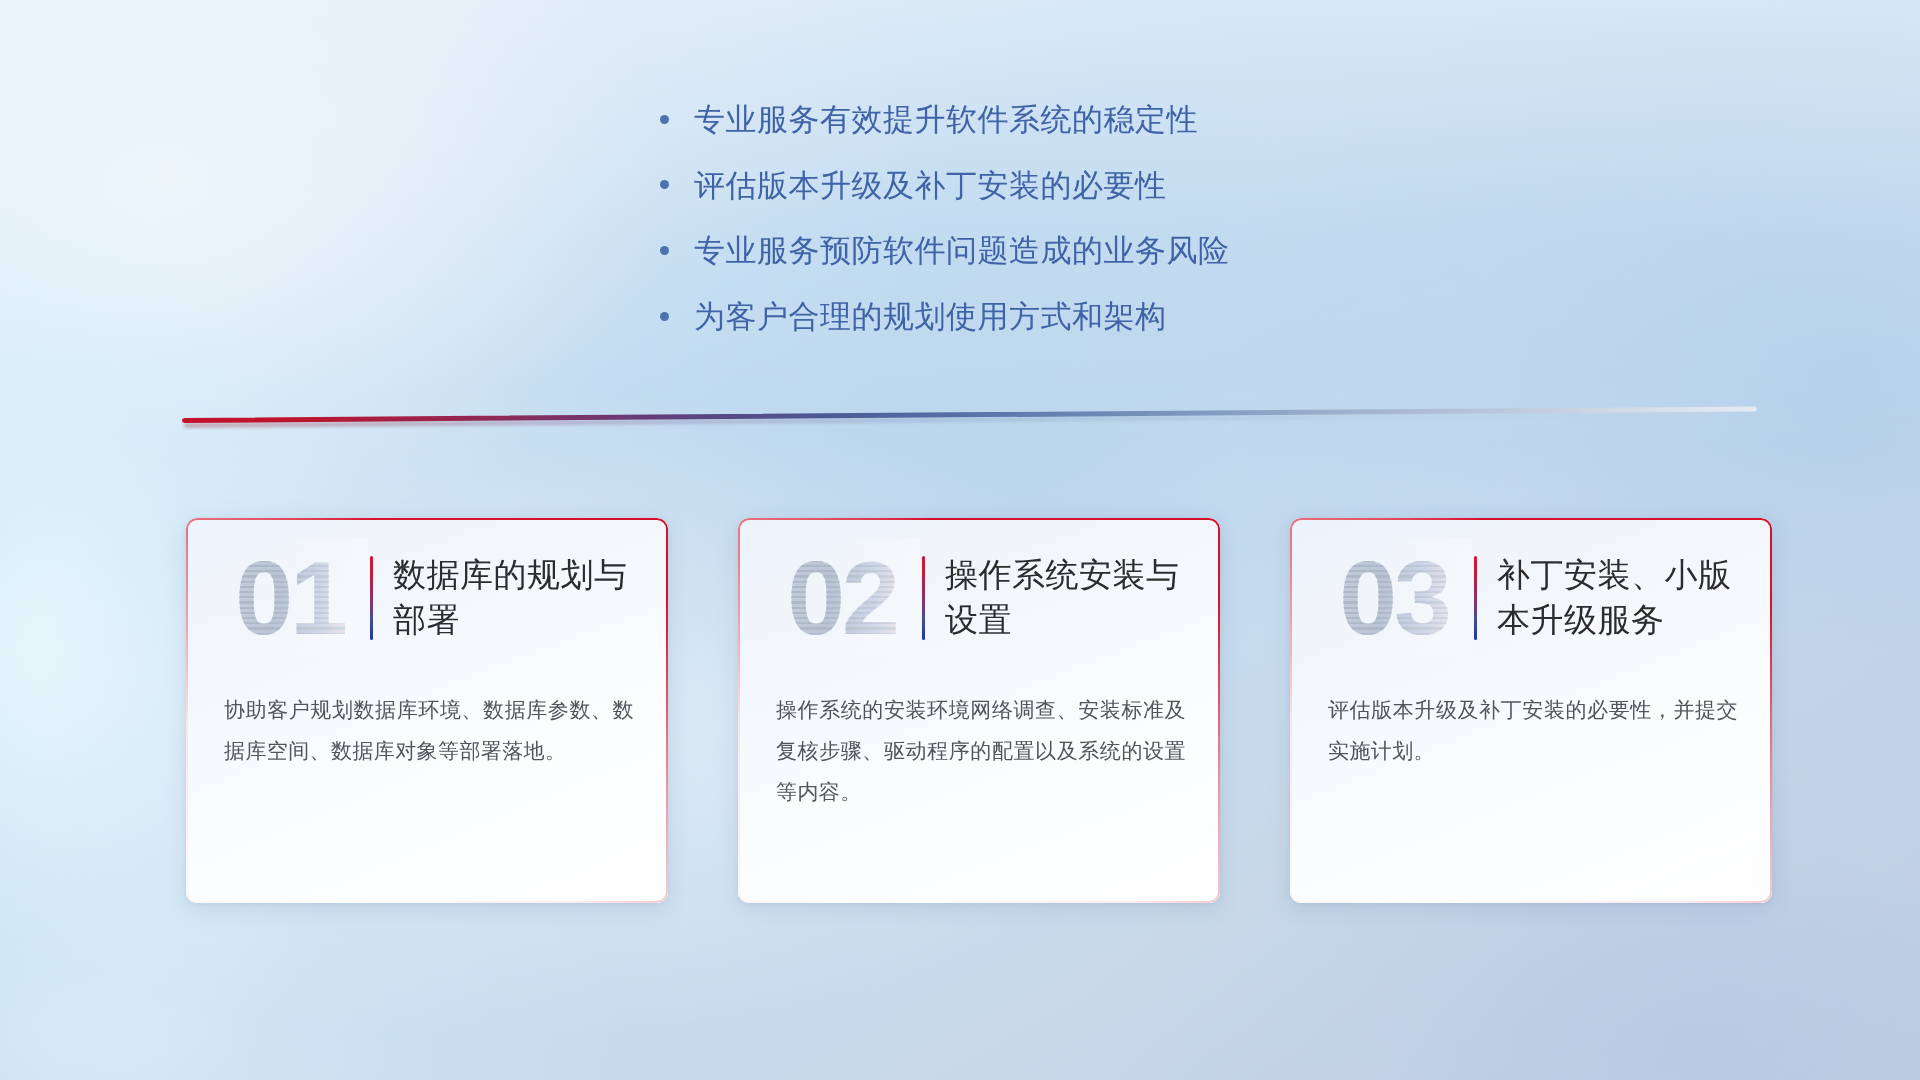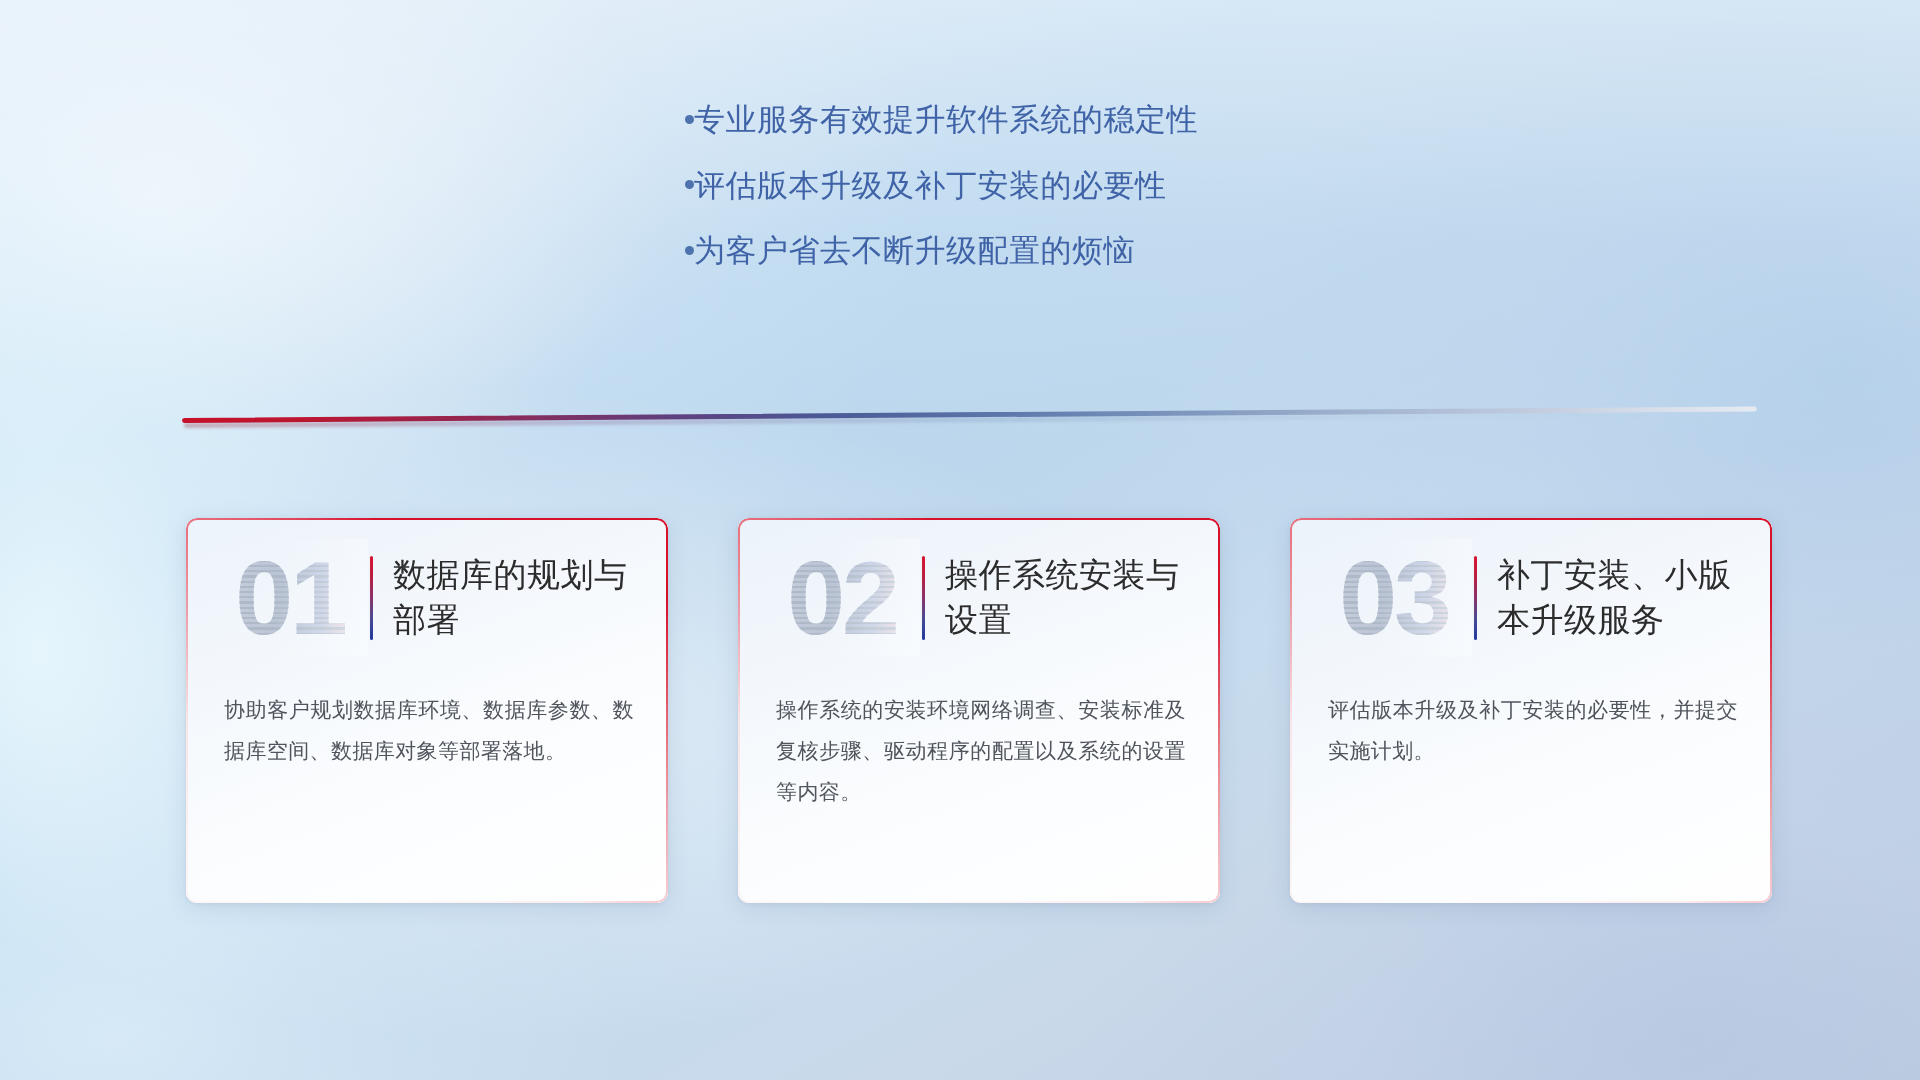--- a/index.html
+++ b/index.html
@@ -96,21 +96,20 @@
   #bullets {
     position: absolute;
     left: 660px;
     top: 100px;
     width: 900px;
   }
   .bullet-row {
     display: flex;
     align-items: baseline;
     margin-bottom: 26px;
-    text-align: right;
   }
   .bullet-dot {
     flex: 0 0 auto;
     width: 34px;
     color: #4a6ca8;
     font-size: 26px;
     line-height: 1;
     position: relative;
     top: -4px;
   }
@@ -341,21 +340,25 @@
     <div class="bullet-row">
       <span class="bullet-dot"></span>
       <span class="bullet-text">专业服务有效提升软件系统的稳定性</span>
     </div>
     <div class="bullet-row">
       <span class="bullet-dot"></span>
       <span class="bullet-text">评估版本升级及补丁安装的必要性</span>
     </div>
     <div class="bullet-row">
       <span class="bullet-dot"></span>
-      <span class="bullet-text">为客户省去不断升级配置的烦恼</span>
+      <span class="bullet-text">专业服务预防软件问题造成的业务风险</span>
+    </div>
+    <div class="bullet-row">
+      <span class="bullet-dot"></span>
+      <span class="bullet-text">为客户合理的规划使用方式和架构</span>
     </div>
   </div>
 
   <div id="divider">
     <div class="bar-main"></div>
     <div class="bar-shadow"></div>
   </div>
 
   <div id="cards">
 

